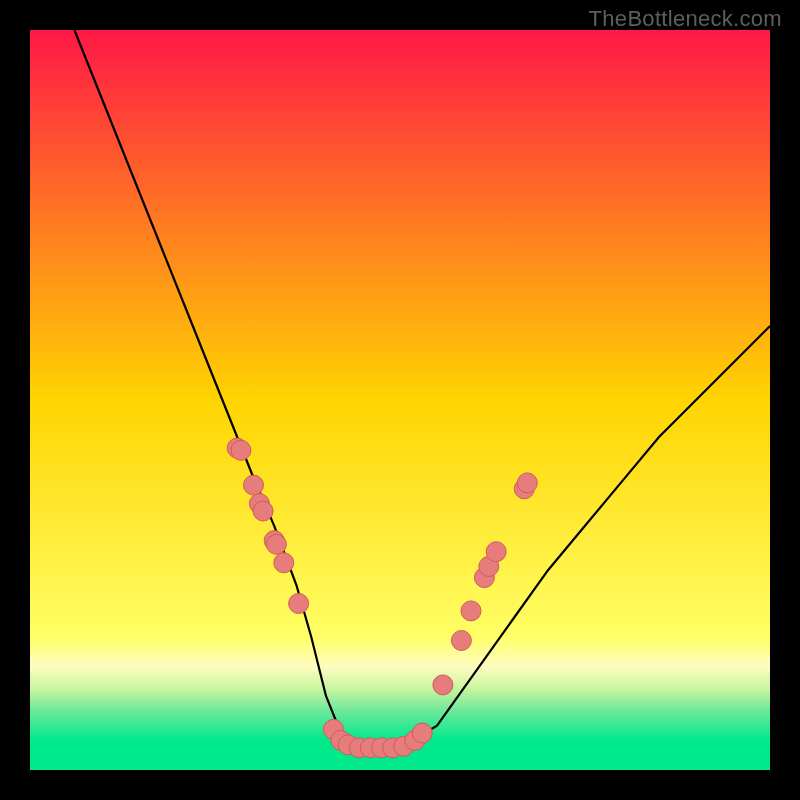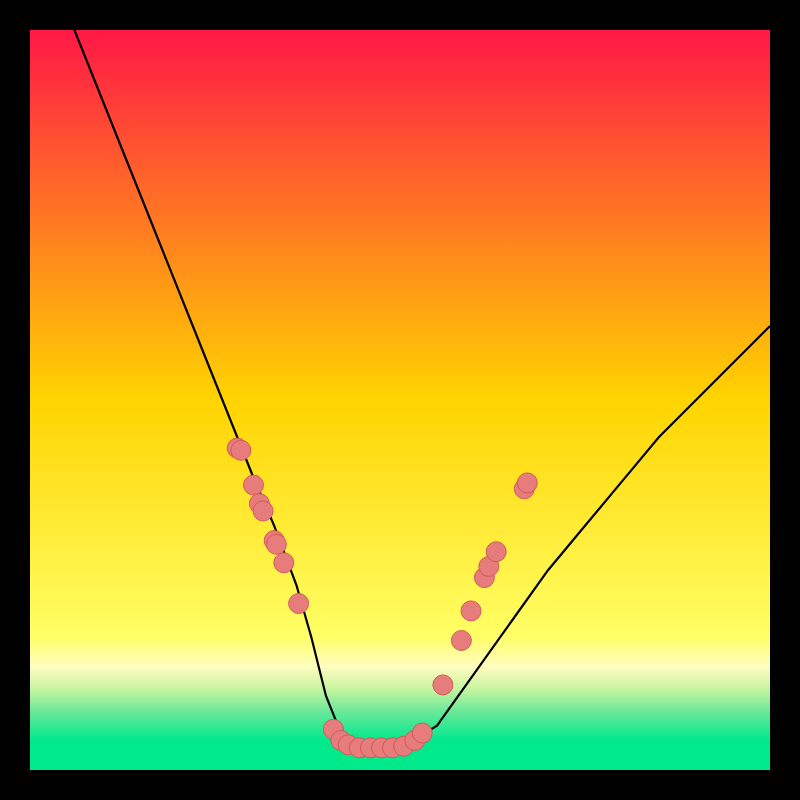--- a/index.html
+++ b/index.html
@@ -28,20 +28,21 @@
     z-index: 10;
   }
   svg {
     display: block;
   }
 </style>
 </head>
 <body>
 
 <div class="outer" data-interactable="false">
+  <div class="watermark" data-interactable="false">TheBottleneck.com</div>
 
   <svg id="chart-svg" width="800" height="800" viewBox="0 0 800 800" data-interactable="false">
     <defs>
       <linearGradient id="bg-grad" x1="0" y1="0" x2="0" y2="1">
 
       <stop offset="0.00%" stop-color="#ff1846"></stop>
           <stop offset="50.00%" stop-color="#ffd400"></stop>
           <stop offset="82.00%" stop-color="#ffff66"></stop>
           <stop offset="86.00%" stop-color="#fffcc0"></stop>
           <stop offset="89.00%" stop-color="#c8f5a0"></stop>

